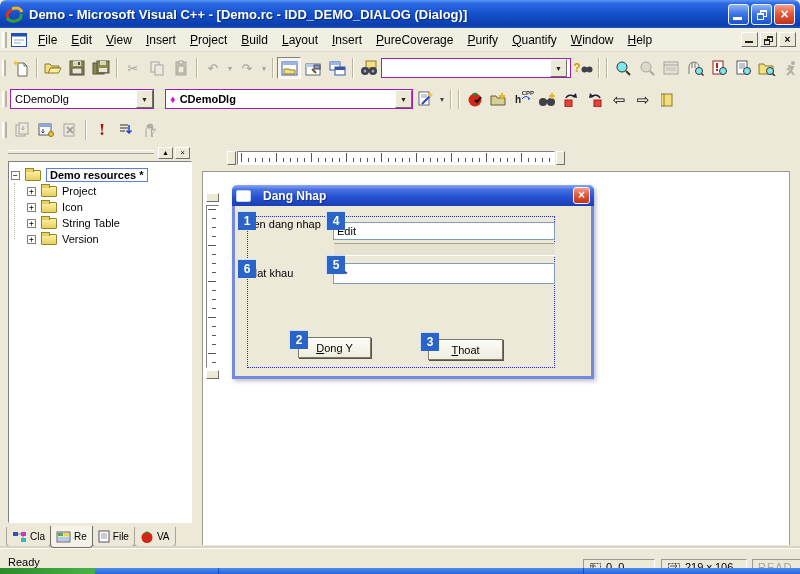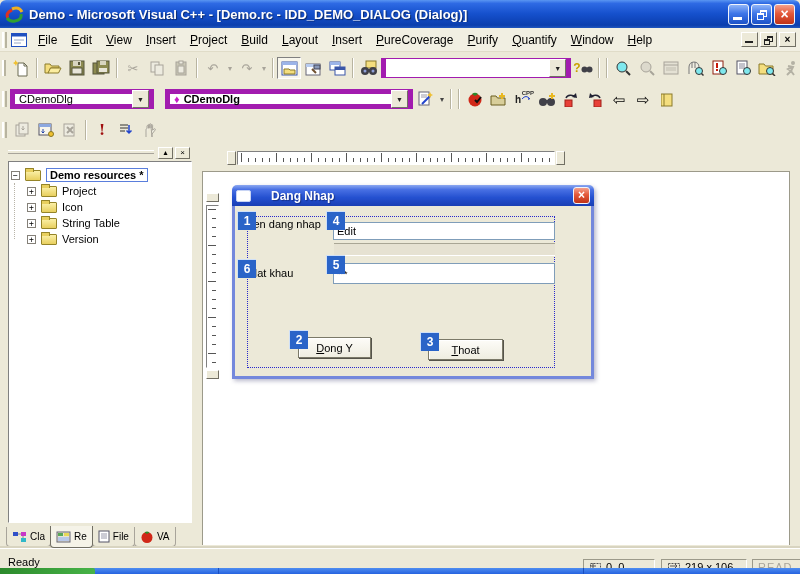--- a/index.html
+++ b/index.html
@@ -45,21 +45,21 @@
   #tb1 { top:52px; height:32px; }
   #tb2 { top:84px; height:30px; }
   #tb3 { top:114px; height:31px; }
   .ticon { width:24px; height:22px; display:flex; align-items:center; justify-content:center; position:relative; flex:0 0 auto; }
   .tsep { width:2px; height:20px; border-left:1px solid #B8B4A0; border-right:1px solid #FFF; margin:0 3px; flex:0 0 auto; }
   .glyph { font-size:13px; line-height:1; }
   .disabled { color:#A8A49A; }
   .dd-arrow { font-size:8px; color:#444; width:10px; text-align:center; flex:0 0 auto; }
   .dd-arrow.disabled { color:#A8A49A; }
   .pressed { background:#F8F6EC; border:1px solid; border-color:#808080 #FFF #FFF #808080; }
-  .combo { height:20px; background:#fff; border:5px solid #a21caf; display:flex; align-items:center; flex:0 0 auto; }
+  .combo { height:20px; background:#fff; border:1px solid #a21caf; display:flex; align-items:center; flex:0 0 auto; }
   .combo .val { flex:1; padding:0 4px; white-space:nowrap; overflow:hidden; }
   .combo .dd { width:17px; height:18px; background:#ECE9D8; border:1px solid; border-color:#FFF #716F64 #716F64 #FFF;
     display:flex; align-items:center; justify-content:center; font-size:7px; color:#222; }
   .find-input { width:168px; height:18px; border:none; outline:none; font:11px "Liberation Sans",sans-serif; padding:0 3px; }
   .fn-bold { font-weight:bold; }
   .diamond { color:#C820C8; font-size:11px; margin-right:4px; }
   .hcpp-h { font-size:10px; font-weight:bold; color:#222; }
   .hcpp-cpp { font-size:6px; font-weight:bold; color:#333; position:absolute; top:2px; right:1px; }
   .exec { color:#A01010; font-weight:bold; font-size:15px; font-family:"DejaVu Serif",serif; }
 
@@ -99,21 +99,21 @@
   .ruler-v { position:absolute; left:206px; top:205px; width:13px; height:163px; background:#fff;
     border:1px solid; border-color:#808080 #FFF #FFF #808080;
     background-image:repeating-linear-gradient(180deg,#555 0 1px,transparent 1px 9px),
                      repeating-linear-gradient(180deg,#555 0 1px,transparent 1px 36px);
     background-size:4px 100%,8px 100%; background-position:right 2px top 3px,right 2px top 3px; background-repeat:no-repeat; }
   .ruler-cap { position:absolute; background:#ECE9D8; border:1px solid; border-color:#FFF #716F64 #716F64 #FFF; }
 
   
   .dlg { position:absolute; left:232px; top:185px; width:362px; height:194px;
     border-radius:6px 6px 0 0; box-shadow:2px 2px 4px rgba(100,100,140,.45); }
-  .dlg-title { height:21px; border-radius:5px 5px 0 0; padding:6px 4px; display:flex; align-items:center; gap:20px;
+  .dlg-title { height:21px; border-radius:5px 5px 0 0; padding:6px 4px; display:flex; align-items:center; gap:12px;
     background:linear-gradient(180deg,#8CA8F0 0%,#4870E4 22%,#2450D0 60%,#1A3FB4 100%); }
   .dlg-title-text { color:#fff; font-weight:bold; font-size:12px; flex:1; text-shadow:1px 1px 1px #15308A; }
   .dlg-sys-icon { width:15px; height:12px; background:#fff; border:1px solid #C8D4F4; border-radius:2px; }
   .dlg-close { width:17px; height:17px; border-radius:3px; border:1px solid #F0F4FC; color:#fff; font-weight:bold;
     font-size:12px; line-height:15px; text-align:center;
     background:linear-gradient(180deg,#F4A08C 0%,#E4593A 45%,#C03318 100%); }
   .dlg-body { position:relative; height:173px; background:#ECE9D8;
     border:3px solid #7488DC; border-top:none; }
   .guides { position:absolute; left:12px; top:10px; width:308px; height:152px; border:1px dotted #2828CC; }
   .frm-label { position:absolute; font-size:11px; }

